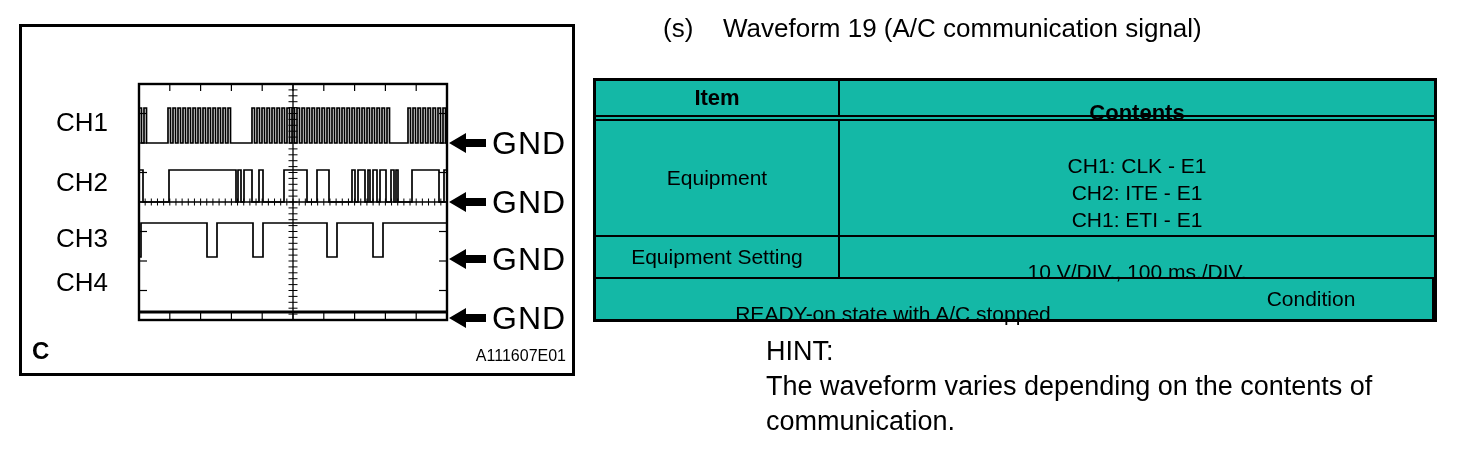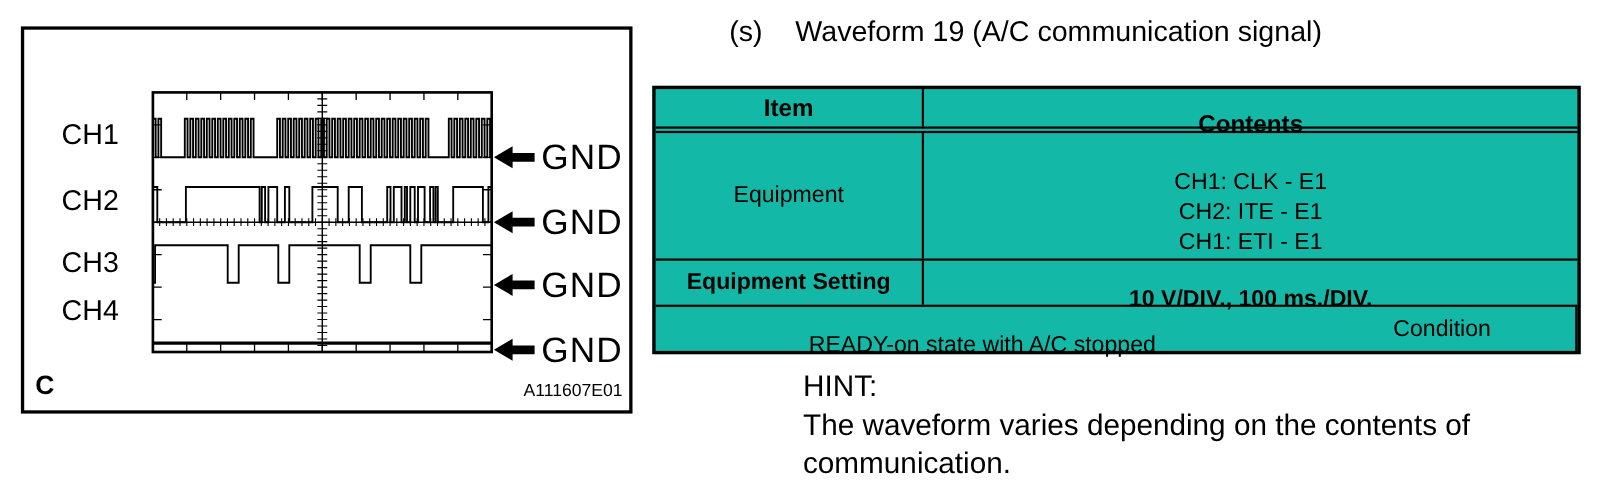--- a/index.html
+++ b/index.html
@@ -28,21 +28,21 @@
   .thead{height:34px;border-bottom:6px double #000;}
   .thead .cell{font-weight:bold;font-size:22px;}
   .cell{display:flex;align-items:center;justify-content:center;
         font-size:21px;text-align:center;}
   .c1{width:242px;border-right:2px solid #000;flex:none;}
   .c2{flex:1;flex-direction:column;line-height:27px;margin-top:28px;}
   .brow{border-top:2px solid #000;}
   .brow.first{border-top:none;}
 
   
-  .hint{position:absolute;left:730px;top:334px;font-size:27px;line-height:35px;
+  .hint{position:absolute;left:766px;top:334px;font-size:27px;line-height:35px;
         white-space:nowrap;}
 </style>
 </head>
 <body>
 
 <div class="page">
 
   <div class="figure-box">
     <div id="ch-labels">
         <div class="ch-label" style="top: 79px;">CH1</div>
@@ -222,21 +222,21 @@
     </div>
     <div id="table-body">
         <div class="trow brow first" style="height: 114px;">
           <div class="cell c1">Equipment</div>
           <div class="cell c2">
             <div>CH1: CLK - E1</div>
             <div>CH2: ITE - E1</div>
             <div>CH1: ETI - E1</div>
           </div>
         </div>
-        <div class="trow brow" style="height: 40px; font-weight: bold;">
+        <div class="trow brow" style="height: 40px;">
           <div class="cell c1">Equipment Setting</div>
           <div class="cell c2">
             <div>10 V/DIV., 100 ms./DIV.</div>
           </div>
         </div>
         <div class="trow brow" style="height: 40px;">
           <div class="cell c2">
             <div>READY-on state with A/C stopped</div>
           </div>
           <div class="cell c1">Condition</div>

